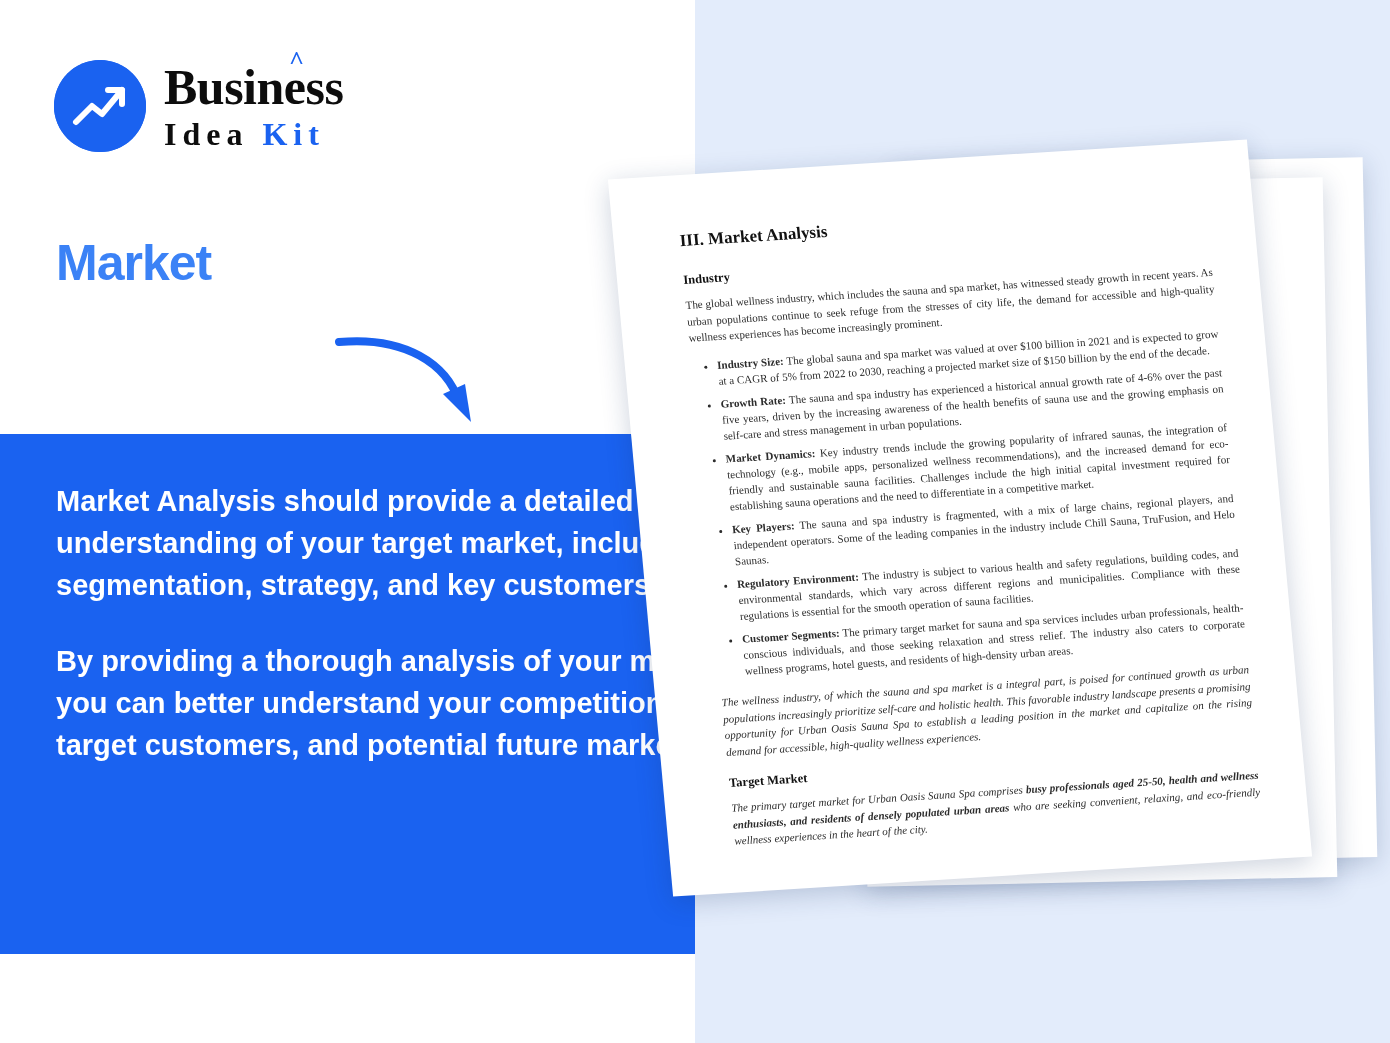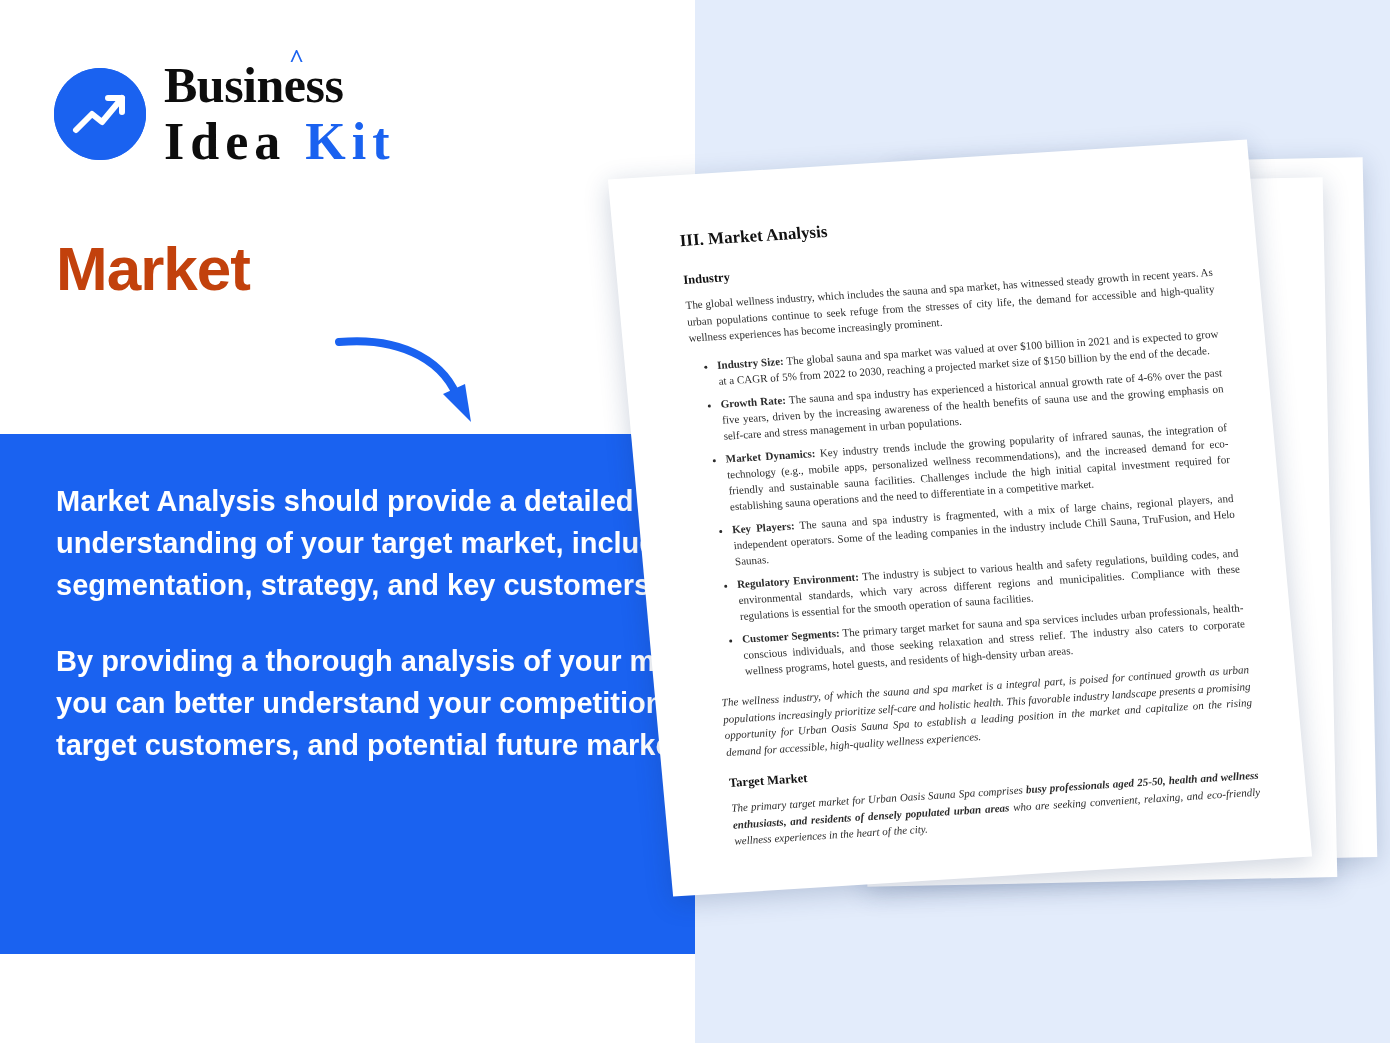--- a/index.html
+++ b/index.html
@@ -82,39 +82,39 @@
   .logo-line1 .hat {
     position: absolute;
     left: 125px;
     top: -14px;
     font-size: 26px;
     color: #1a62f0;
     font-weight: bold;
   }
   .logo-line2 {
     margin-top: 6px;
-    font-size: 52px;
+    font-size: 32px;
     font-weight: bold;
     letter-spacing: 6px;
     color: #0d0d0d;
     white-space: nowrap;
   }
   .logo-line2 .kit { color: #1a62f0; }
 
   
   .title-block {
     position: absolute;
     left: 56px;
     top: 238px;
     line-height: 1.0;
   }
   .title-1 {
-    font-size: 62px;
-    font-weight: bold;
-    color: #c2410c;
+    font-size: 50px;
+    font-weight: bold;
+    color: #3b82f6;
     letter-spacing: -1px;
   }
   .title-2 {
     font-size: 62px;
     font-weight: bold;
     color: #1a62f0;
     letter-spacing: -1px;
     margin-top: 10px;
   }
 

